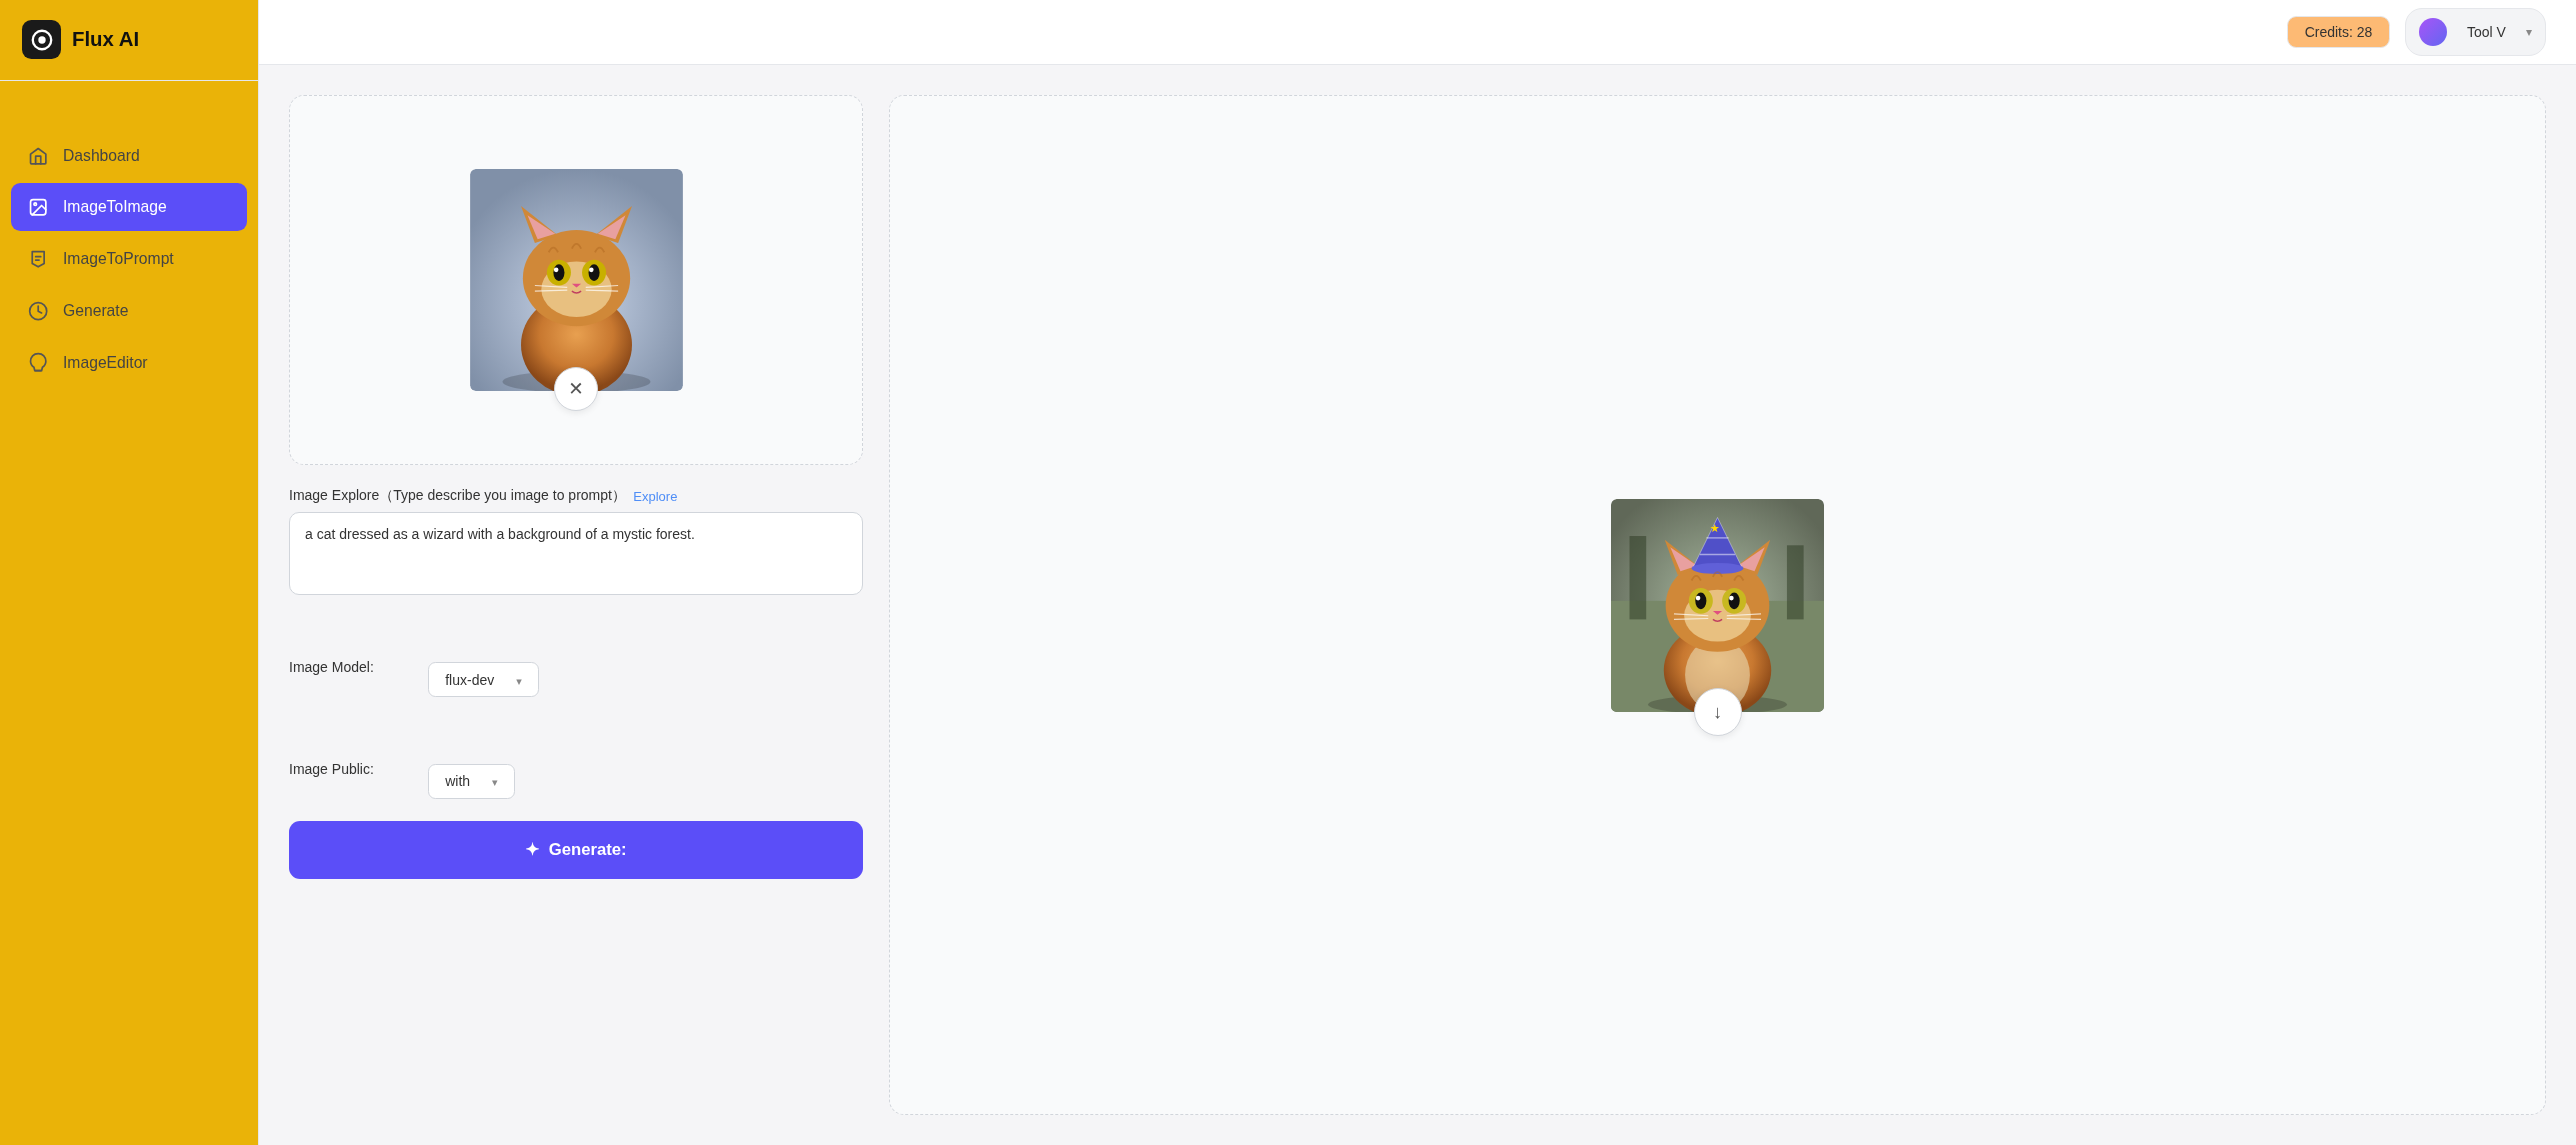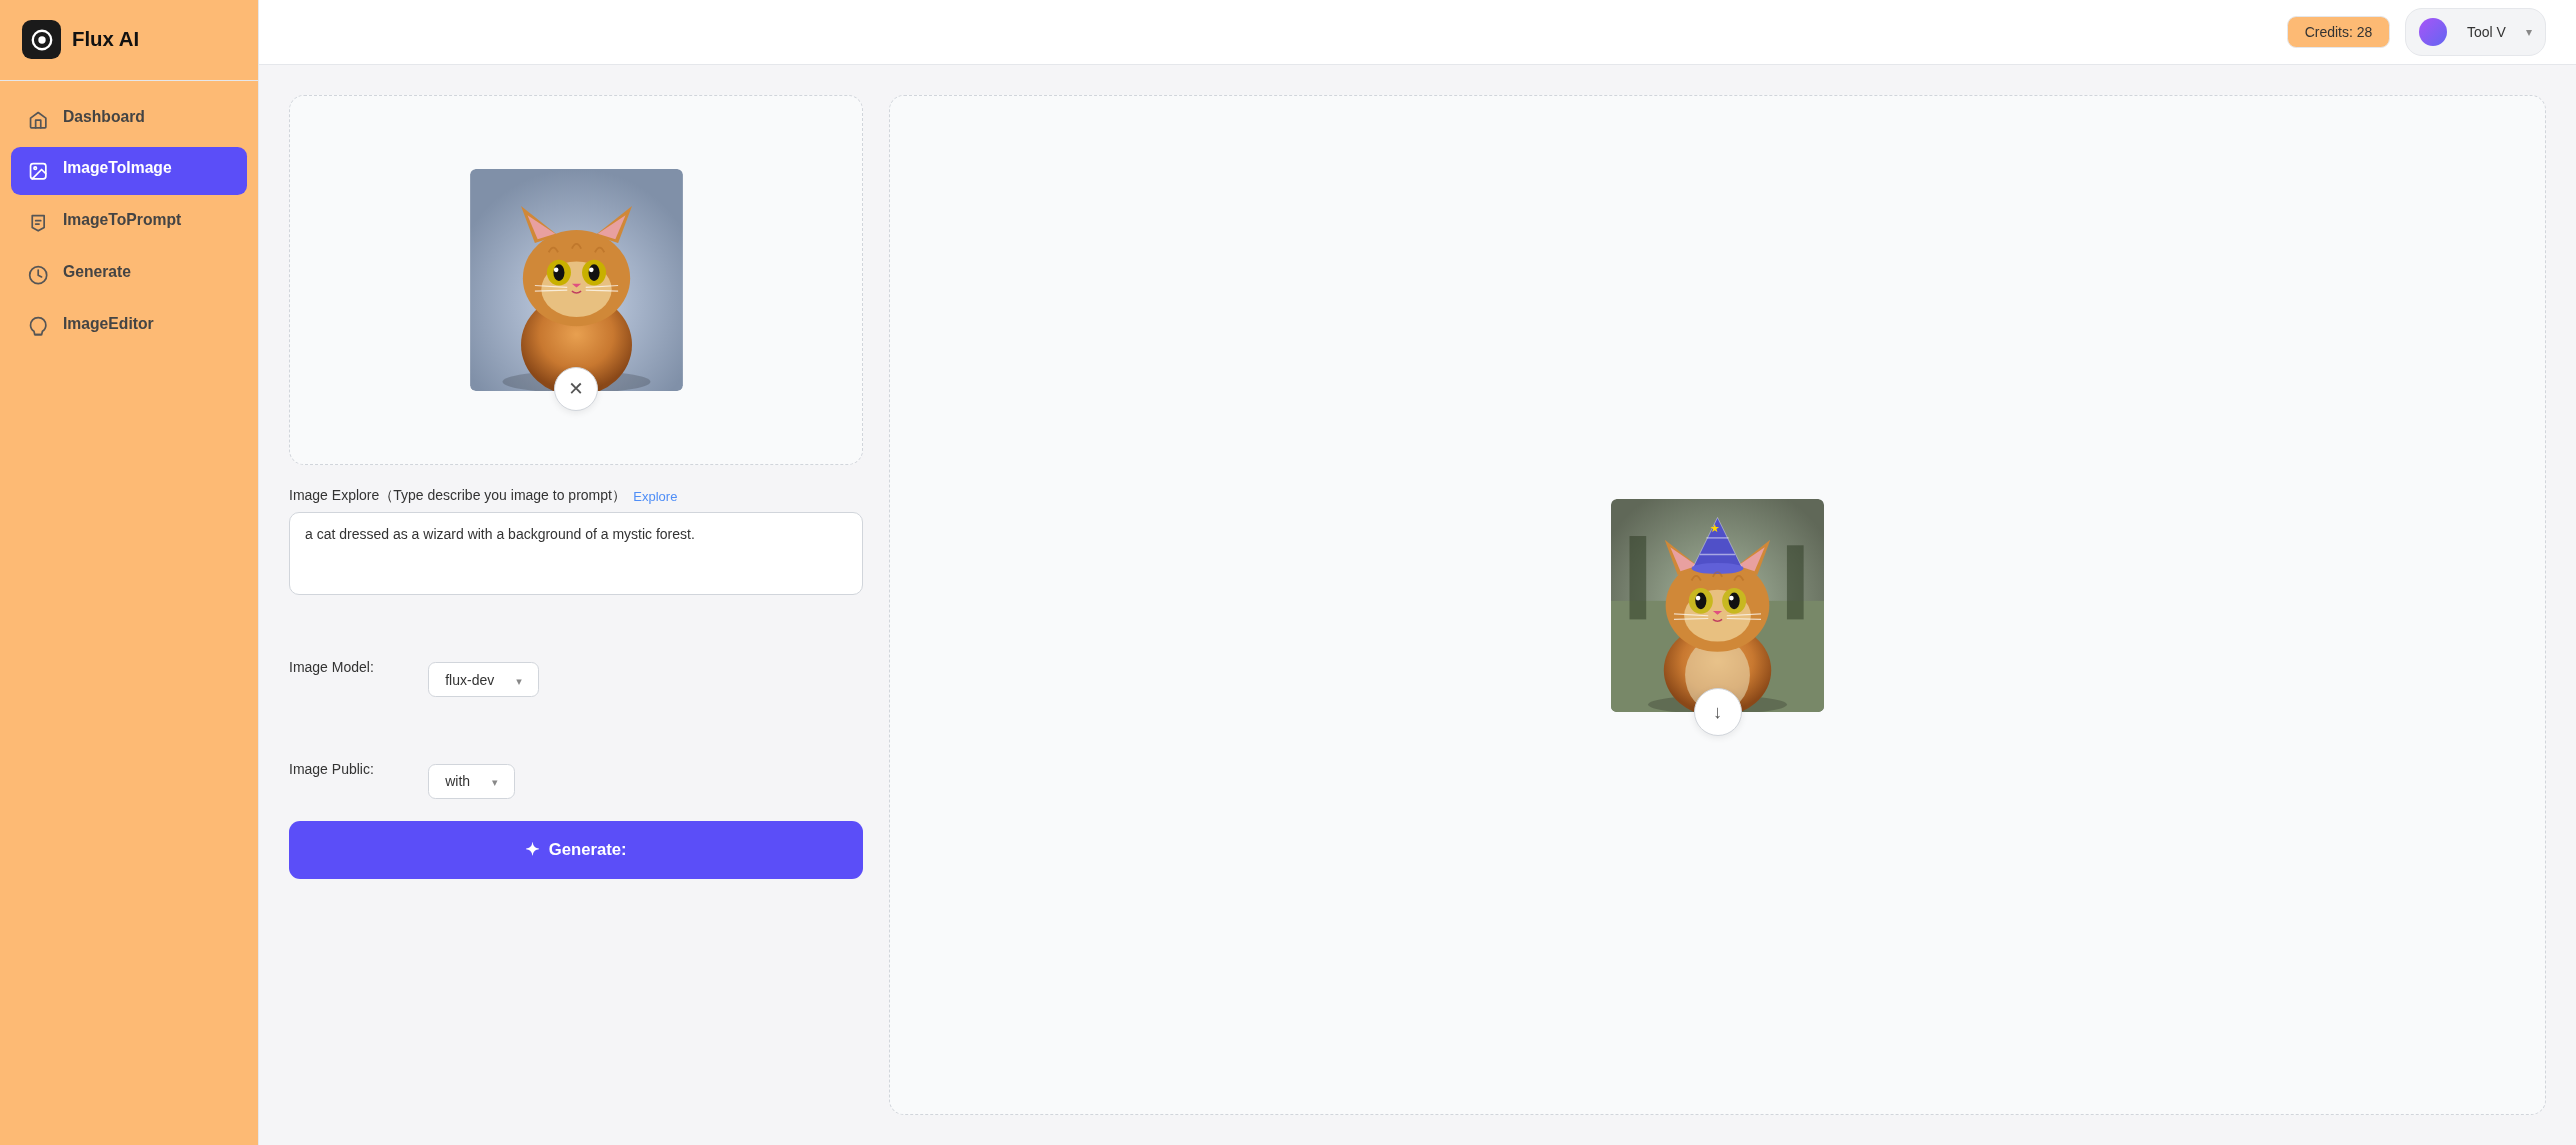--- a/index.html
+++ b/index.html
@@ -2,25 +2,26 @@
 <html style="font-size:15px"><head>
   <meta charset="utf-8">
   <style>
     * { box-sizing: border-box; margin: 0; padding: 0; }
     body { font-family: -apple-system, BlinkMacSystemFont, 'Segoe UI', sans-serif; background: #f5f5f7; display: flex; height: 100vh; overflow: hidden; }
 
     
     .sidebar {
       width: 259px;
       min-width: 259px;
-      background: #fdba74;
+      background: #eab308;
       border-right: 0.9px solid #e5e7eb;
       display: flex;
       flex-direction: column;
       padding: 0;
+      gap: 36px;
     }
     .sidebar-logo {
       display: flex;
       align-items: center;
       gap: 11px;
       padding: 20.4px 22px;
       border-bottom: 0.9px solid #e5e7eb;
     }
     .logo-icon {
       width: 39px;
@@ -37,28 +38,28 @@
       color: #111;
     }
     .sidebar-nav {
       padding: 15px 11px;
       display: flex;
       flex-direction: column;
       gap: 3.7px;
     }
     .nav-item {
       display: flex;
-      align-items: flex-start;
+      align-items: center;
       gap: 13px;
       padding: 12px 15px;
       border-radius: 9.3px;
       cursor: pointer;
       font-size: 15.7px;
       color: #444;
-      font-weight: 700;
+      font-weight: 400;
       transition: background 0.15s;
     }
     .nav-item.active {
       background: #5b4ef8;
       color: #fff;
     }
     .nav-item.active .nav-icon { color: #fff; }
     .nav-icon {
       width: 24px;
       height: 24px;

